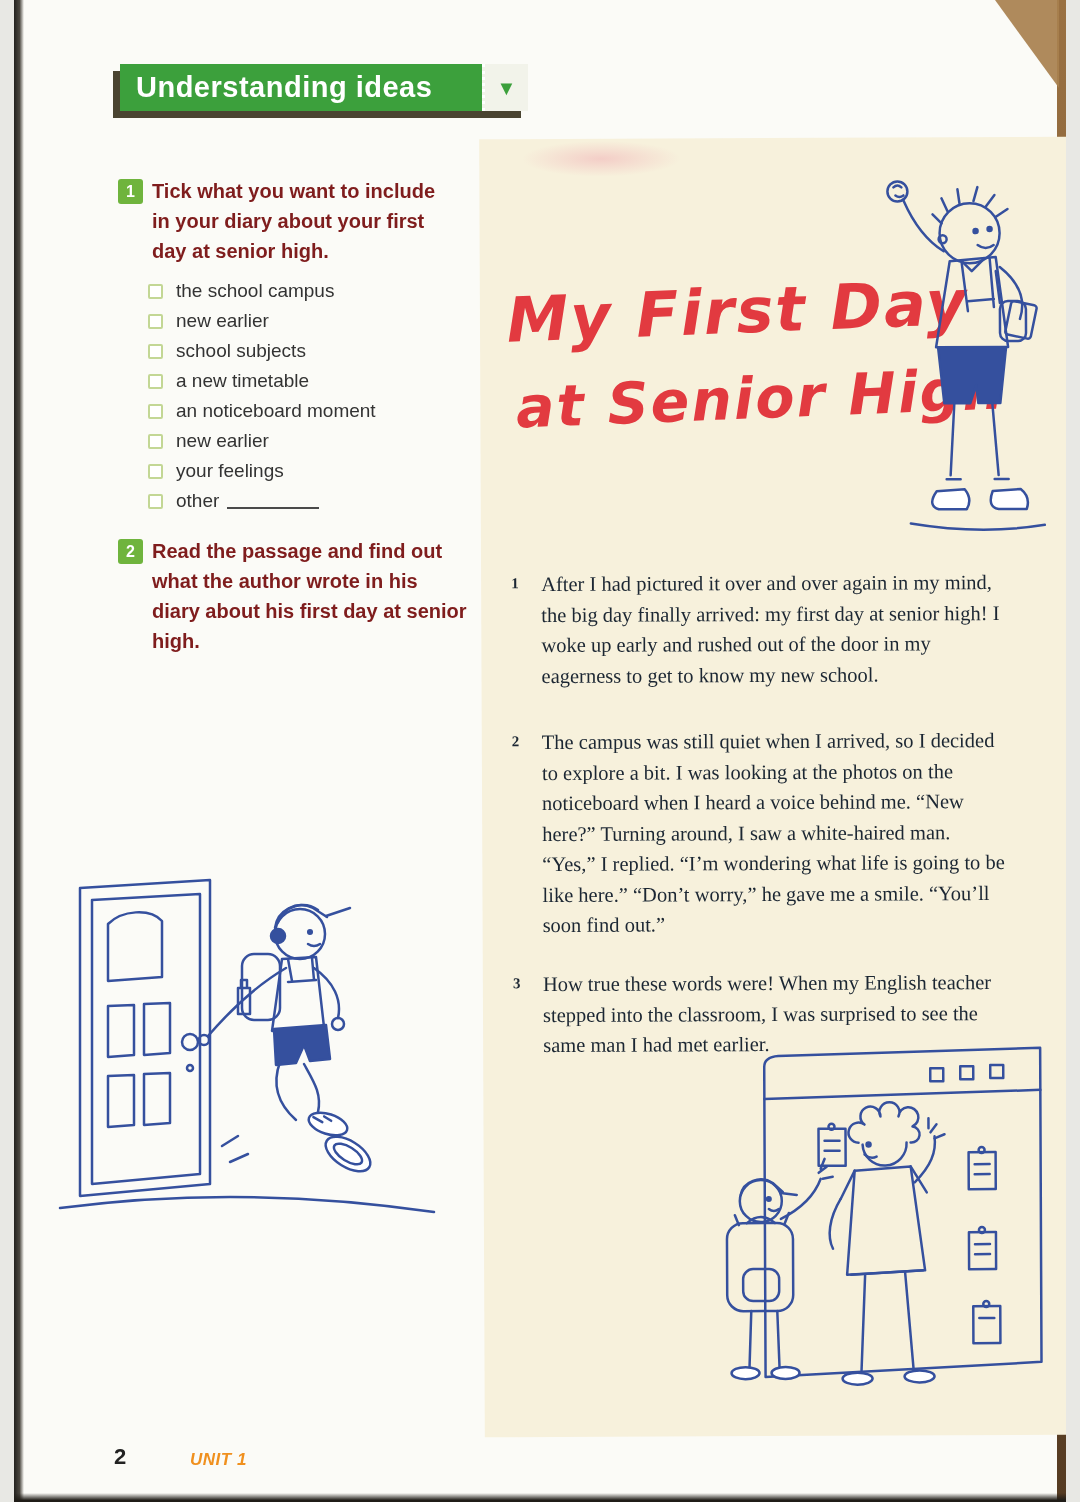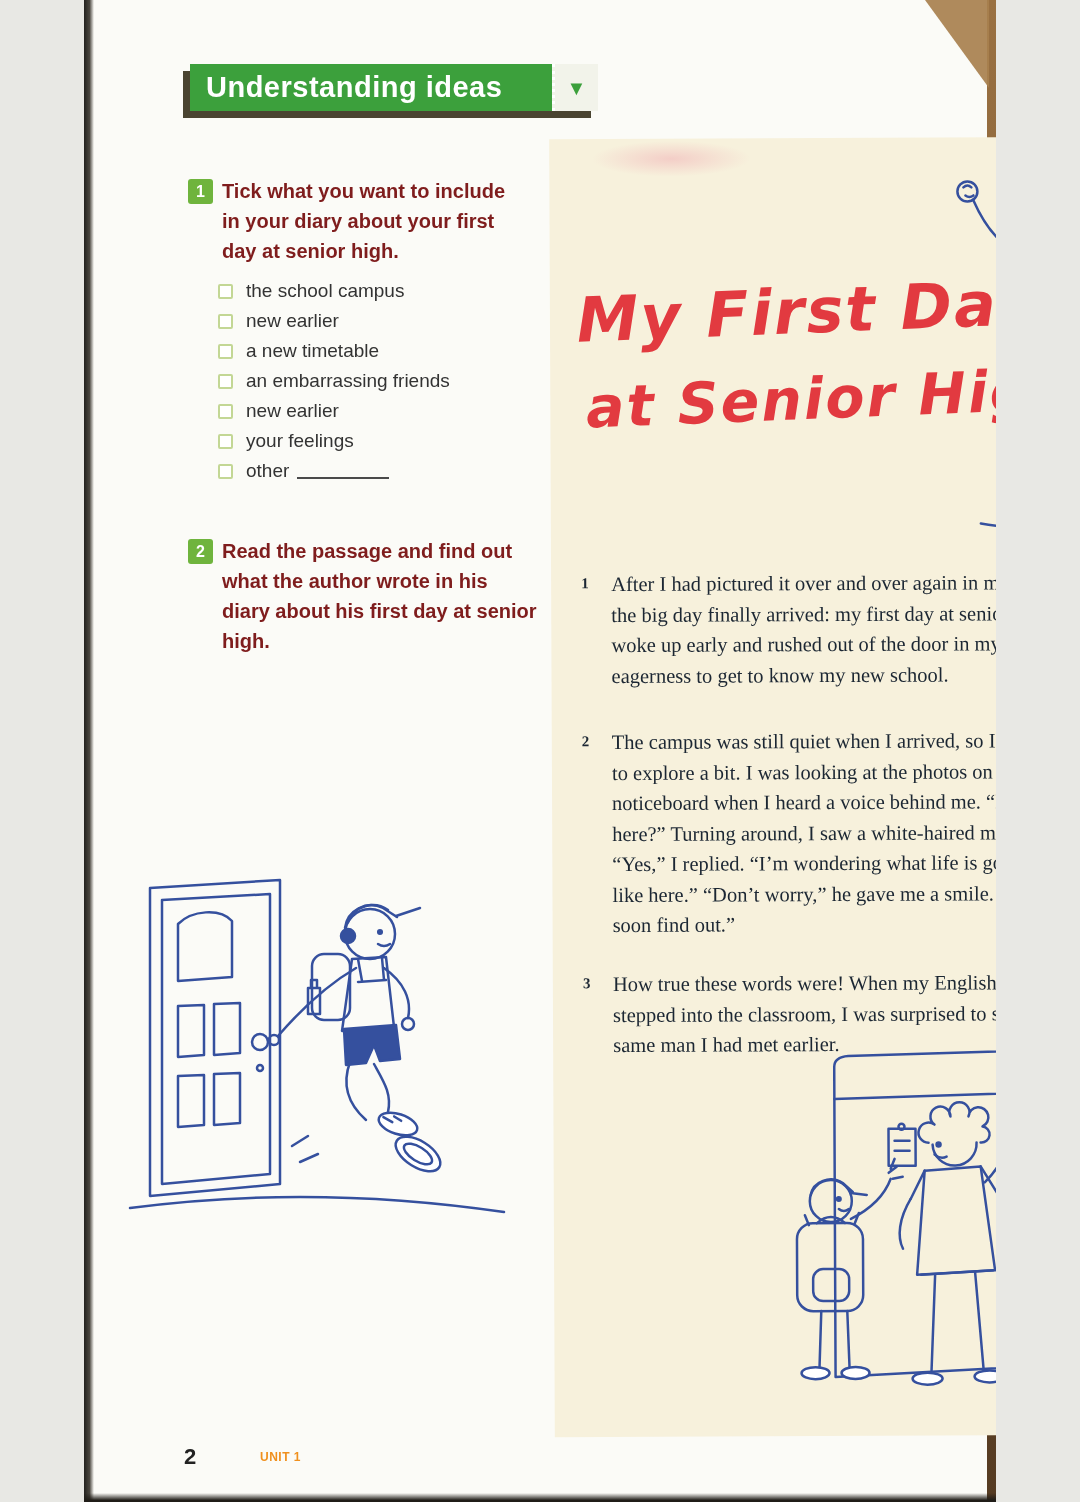--- a/index.html
+++ b/index.html
@@ -1,19 +1,19 @@
 <!DOCTYPE html>
 <html><head>
 <meta charset="utf-8">
 <style>
   * { box-sizing: border-box; margin: 0; padding: 0; }
   html,body { background:#e8e8e4; }
   .page {
     position: relative;
-    width: 912px; height: 1502px;
+    width: 1052px; height: 1502px;
     margin: 0 auto;
     background: #fbfbf7;
     font-family: "Liberation Sans", sans-serif;
     overflow: hidden;
   }
   
   .edge-left  { position:absolute; left:0; top:0; bottom:0; width:10px;
                 background: linear-gradient(90deg,#23211e 0%,#4a463f 55%,rgba(74,70,63,0) 100%); }
   .edge-bottom{ position:absolute; left:0; right:0; bottom:0; height:9px;
                 background: linear-gradient(0deg,#201d18 20%,rgba(32,29,24,0) 100%); }
@@ -72,22 +72,22 @@
   .para-2 { top:588px; }
   .para-3 { top:830px; }
   .pnum  { width:30px; flex:none; font-family:"Liberation Serif", serif; font-weight:bold;
            font-size:15px; padding-top:6px; color:#1c2733; }
   .ptext { width:466px; font-family:"Liberation Serif", serif; font-size:20.5px;
            line-height:30.5px; color:#1c2733; }
   .para-3 .ptext { width:470px; }
 
   
   .page-num { position:absolute; left:100px; top:1444px; font-size:22px; font-weight:bold; color:#222; }
-  .unit     { position:absolute; left:176px; top:1450px; font-size:12px; font-weight:bold;
-              color:#f0901e; letter-spacing:.5px; }
+  .unit     { position:absolute; left:176px; top:1450px; font-size:17px; font-weight:bold;
+              color:#f0901e; letter-spacing:.5px;font-style:italic; }
 </style>
 </head>
 <body>
 
 <div class="page">
 
   <div class="edge-left"></div>
   <div class="edge-right"></div>
   <div class="edge-bottom"></div>
   <div class="corner"></div>
@@ -106,25 +106,29 @@
       <div class="check-row">
         <span class="checkbox"></span>
         <span class="check-label">the school campus</span>
       </div>
       <div class="check-row">
         <span class="checkbox"></span>
         <span class="check-label">new earlier</span>
       </div>
       <div class="check-row">
         <span class="checkbox"></span>
+        <span class="check-label">school subjects</span>
+      </div>
+      <div class="check-row">
+        <span class="checkbox"></span>
         <span class="check-label">a new timetable</span>
       </div>
       <div class="check-row">
         <span class="checkbox"></span>
-        <span class="check-label">an embarrassing friends</span>
+        <span class="check-label">an noticeboard moment</span>
       </div>
       <div class="check-row">
         <span class="checkbox"></span>
         <span class="check-label">new earlier</span>
       </div>
       <div class="check-row">
         <span class="checkbox"></span>
         <span class="check-label">your feelings</span>
       </div>
       <div class="check-row">

